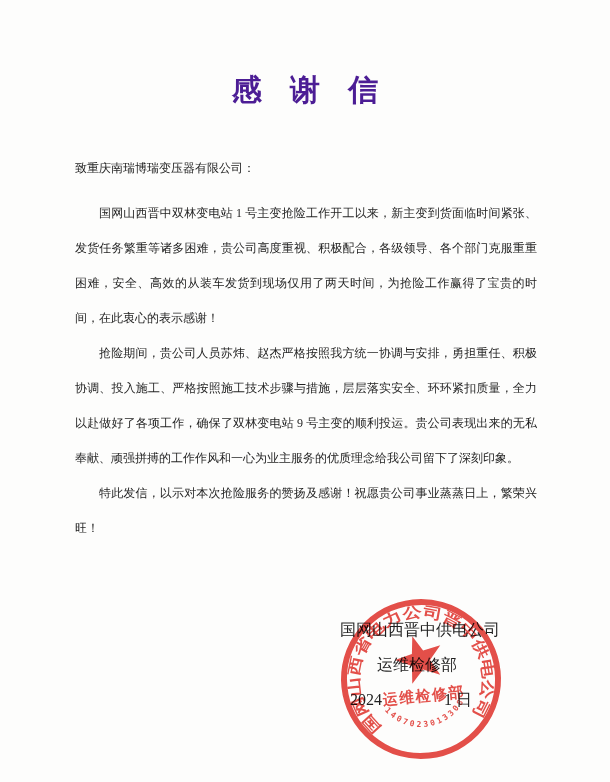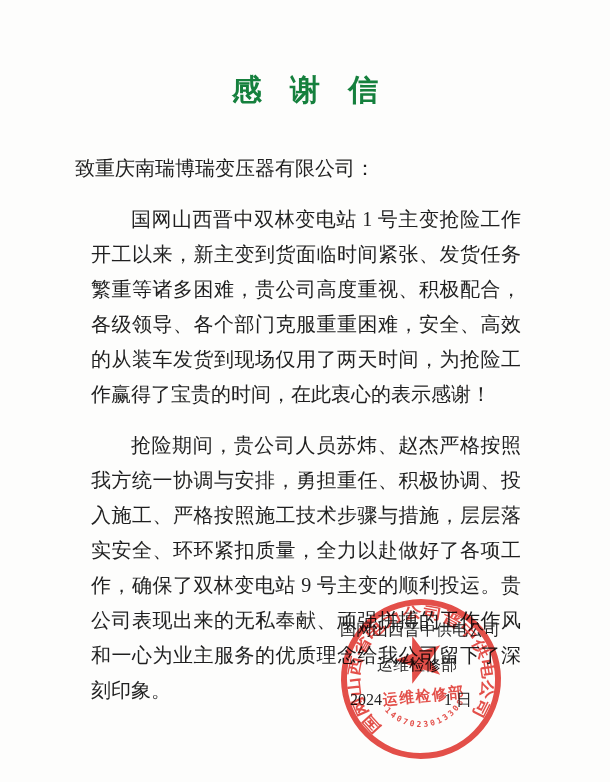--- a/index.html
+++ b/index.html
@@ -18,34 +18,34 @@
   }
   .title {
     margin: 0;
     padding-top: 70px;
     text-align: center;
     font-family: "Liberation Sans", "DejaVu Sans", sans-serif;
     font-weight: bold;
     font-size: 30px;
     letter-spacing: 10px;
     text-indent: 10px;
-    color: #15803d;
+    color: #4c1d95;
   }
   .letter-body {
     margin: 40px 73px 0 75px;
-    font-size: 20px;
+    font-size: 12px;
     line-height: 35px;
     text-align: justify;
   }
   .salutation {
     margin: 0 0 10px 0;
     text-indent: 0;
   }
   .para {
-    margin: 16px;
+    margin: 0;
     text-indent: 2em;
   }
   .signature {
     position: absolute;
     top: 612px;
     right: 110px;
     font-size: 16px;
     line-height: 35px;
     text-align: right;
     color: #1f1f1f;
@@ -96,20 +96,21 @@
 <body>
 
 <div class="page">
 
   <h1 class="title">感 谢 信</h1>
 
   <div class="letter-body">
     <p class="salutation">致重庆南瑞博瑞变压器有限公司：</p>
     <p class="para">国网山西晋中双林变电站 1 号主变抢险工作开工以来，新主变到货面临时间紧张、发货任务繁重等诸多困难，贵公司高度重视、积极配合，各级领导、各个部门克服重重困难，安全、高效的从装车发货到现场仅用了两天时间，为抢险工作赢得了宝贵的时间，在此衷心的表示感谢！</p>
     <p class="para">抢险期间，贵公司人员苏炜、赵杰严格按照我方统一协调与安排，勇担重任、积极协调、投入施工、严格按照施工技术步骤与措施，层层落实安全、环环紧扣质量，全力以赴做好了各项工作，确保了双林变电站 9 号主变的顺利投运。贵公司表现出来的无私奉献、顽强拼搏的工作作风和一心为业主服务的优质理念给我公司留下了深刻印象。</p>
+    <p class="para">特此发信，以示对本次抢险服务的赞扬及感谢！祝愿贵公司事业蒸蒸日上，繁荣兴旺！</p>
   </div>
 
   <div class="signature">
     <div class="sig-company">国网山西晋中供电公司</div>
     <div class="sig-dept">运维检修部</div>
     <div class="sig-date">
       <span>2024</span>
       <span class="date-gap"></span>
       <span>1 日</span>
     </div>

